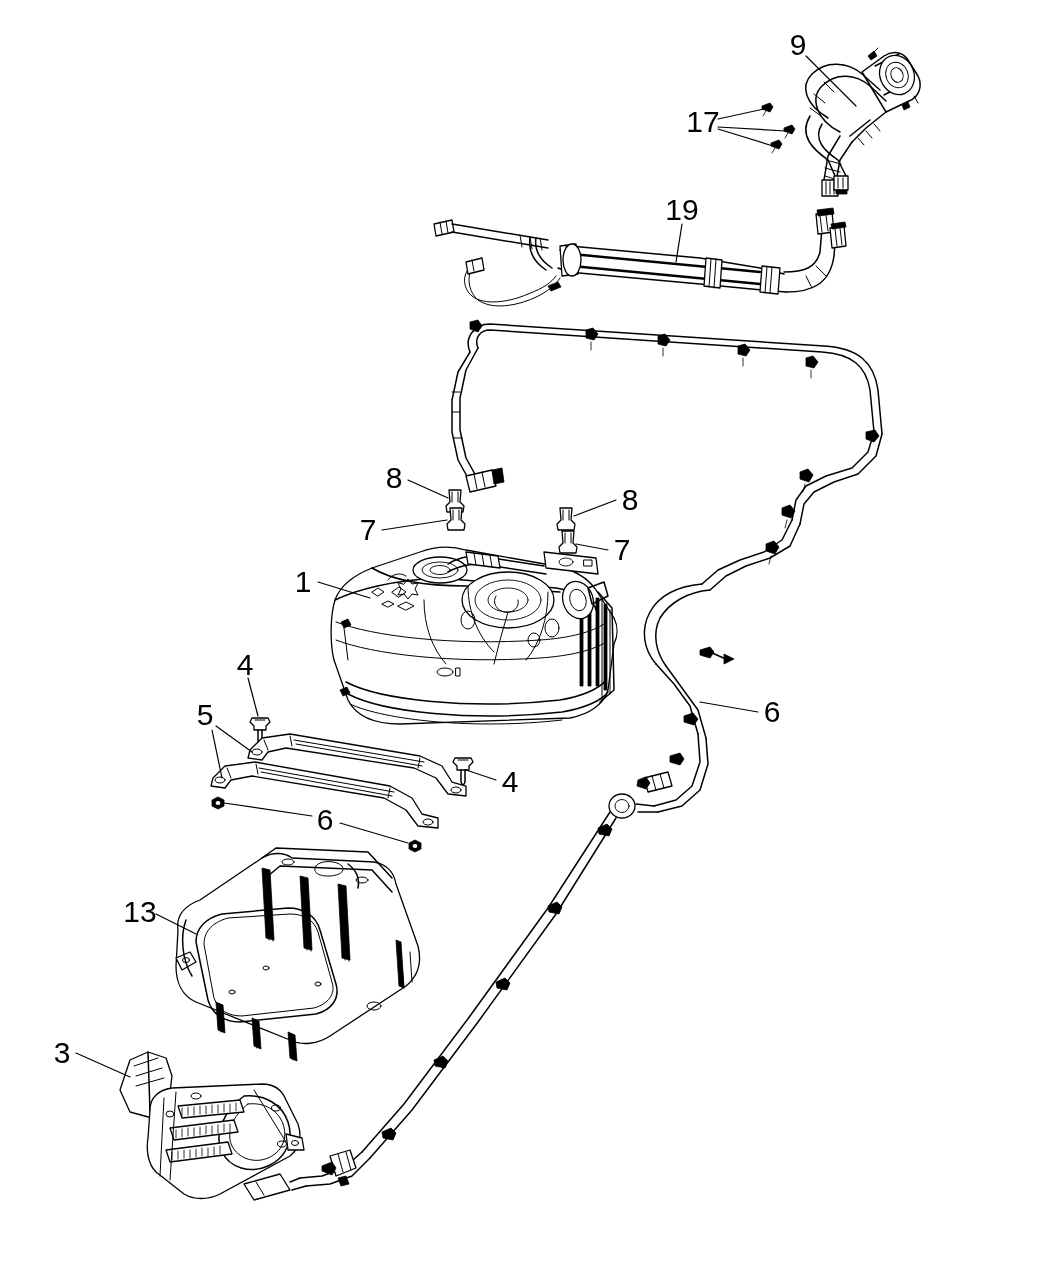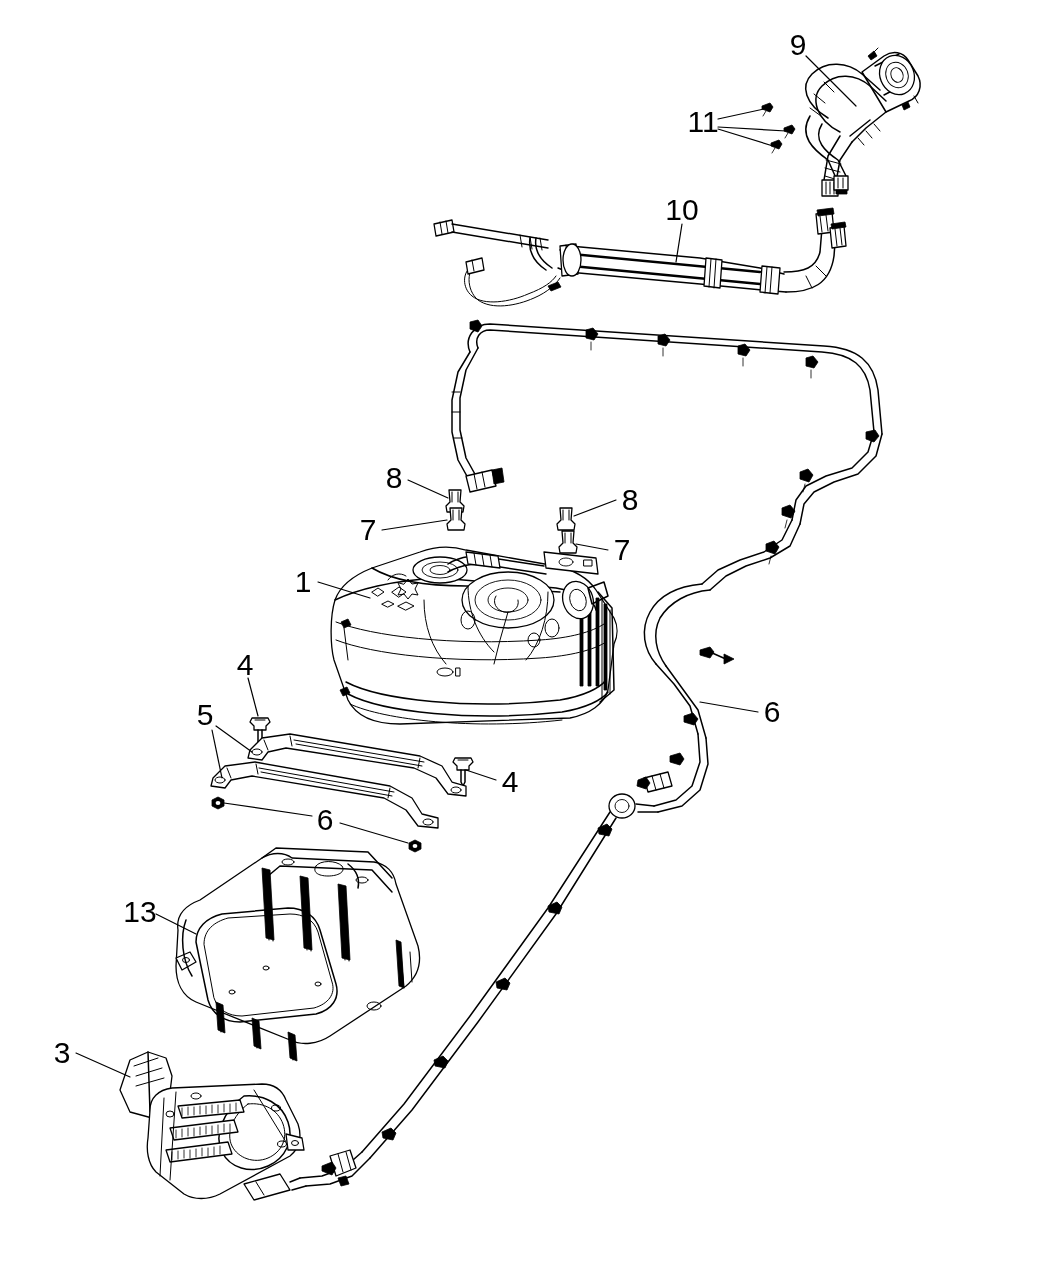--- a/index.html
+++ b/index.html
@@ -538,18 +538,18 @@
   <div class="callout-label" style="left:62px;  top:1053px;">3</div>
   <div class="callout-label" style="left:245px; top:665px;">4</div>
   <div class="callout-label" style="left:510px; top:782px;">4</div>
   <div class="callout-label" style="left:205px; top:715px;">5</div>
   <div class="callout-label" style="left:325px; top:820px;">6</div>
   <div class="callout-label" style="left:368px; top:530px;">7</div>
   <div class="callout-label" style="left:622px; top:550px;">7</div>
   <div class="callout-label" style="left:394px; top:478px;">8</div>
   <div class="callout-label" style="left:630px; top:500px;">8</div>
   <div class="callout-label" style="left:798px; top:45px;">9</div>
-  <div class="callout-label" style="left:682px; top:210px;">10</div>
-  <div class="callout-label" style="left:703px; top:122px;">11</div>
+  <div class="callout-label" style="left:682px; top:210px;">19</div>
+  <div class="callout-label" style="left:703px; top:122px;">17</div>
   <div class="callout-label" style="left:772px; top:712px;">6</div>
   <div class="callout-label" style="left:140px; top:912px;text-align:right;">13</div>
 
 </div>
 
 </body></html>

